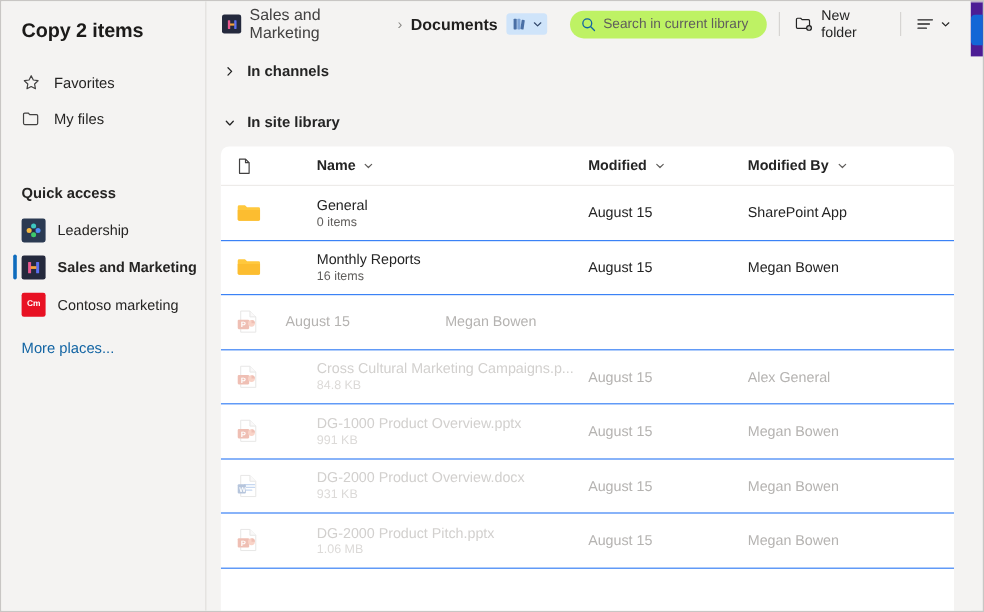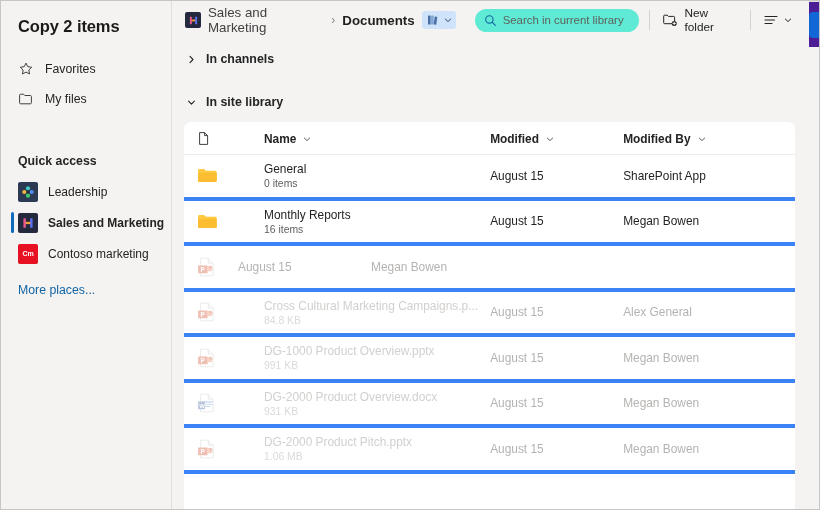--- a/index.html
+++ b/index.html
@@ -138,21 +138,21 @@
     background: #cfe4fa;
     border-radius: 3px;
     padding: 2px 3px 2px 4px;
     margin-left: 7px;
     cursor: pointer;
   }
   .search-box {
     margin-left: 19px;
     width: 170px;
     height: 23px;
-    background: #5eead4;
+    background: #bef264;
     border-radius: 12px;
     display: flex; align-items: center;
     padding: 0 9px;
     gap: 6px;
     cursor: text;
   }
   .search-box input {
     border: none; outline: none; background: transparent;
     font-family: "Liberation Sans", sans-serif;
     font-size: 11.4px; color: #605e5c;
@@ -192,21 +192,21 @@
     flex: 1 1 auto;
     min-height: 0;
     overflow: hidden;
     position: relative;
   }
   .lrow {
     display: flex;
     align-items: center;
     height: 45.5px;
     padding: 0 0 0 12px;
-    border-bottom: 4px solid #3b82f6;
+    border-bottom: 1px solid #3b82f6;
   }
   .lrow.header {
     height: 33px;
     border-bottom: 1px solid #edebe9;
   }
   .lrow.dim { color: #c9c7c5; }
   .c-icon { width: 42px; flex: 0 0 42px; display: flex; align-items: center; }
   .c-name { flex: 1 1 auto; min-width: 0; padding-right: 12px; margin-left: 26px; }
   .c-mod  { width: 133px; flex: 0 0 133px; }
   .c-by   { width: 172px; flex: 0 0 172px; }

